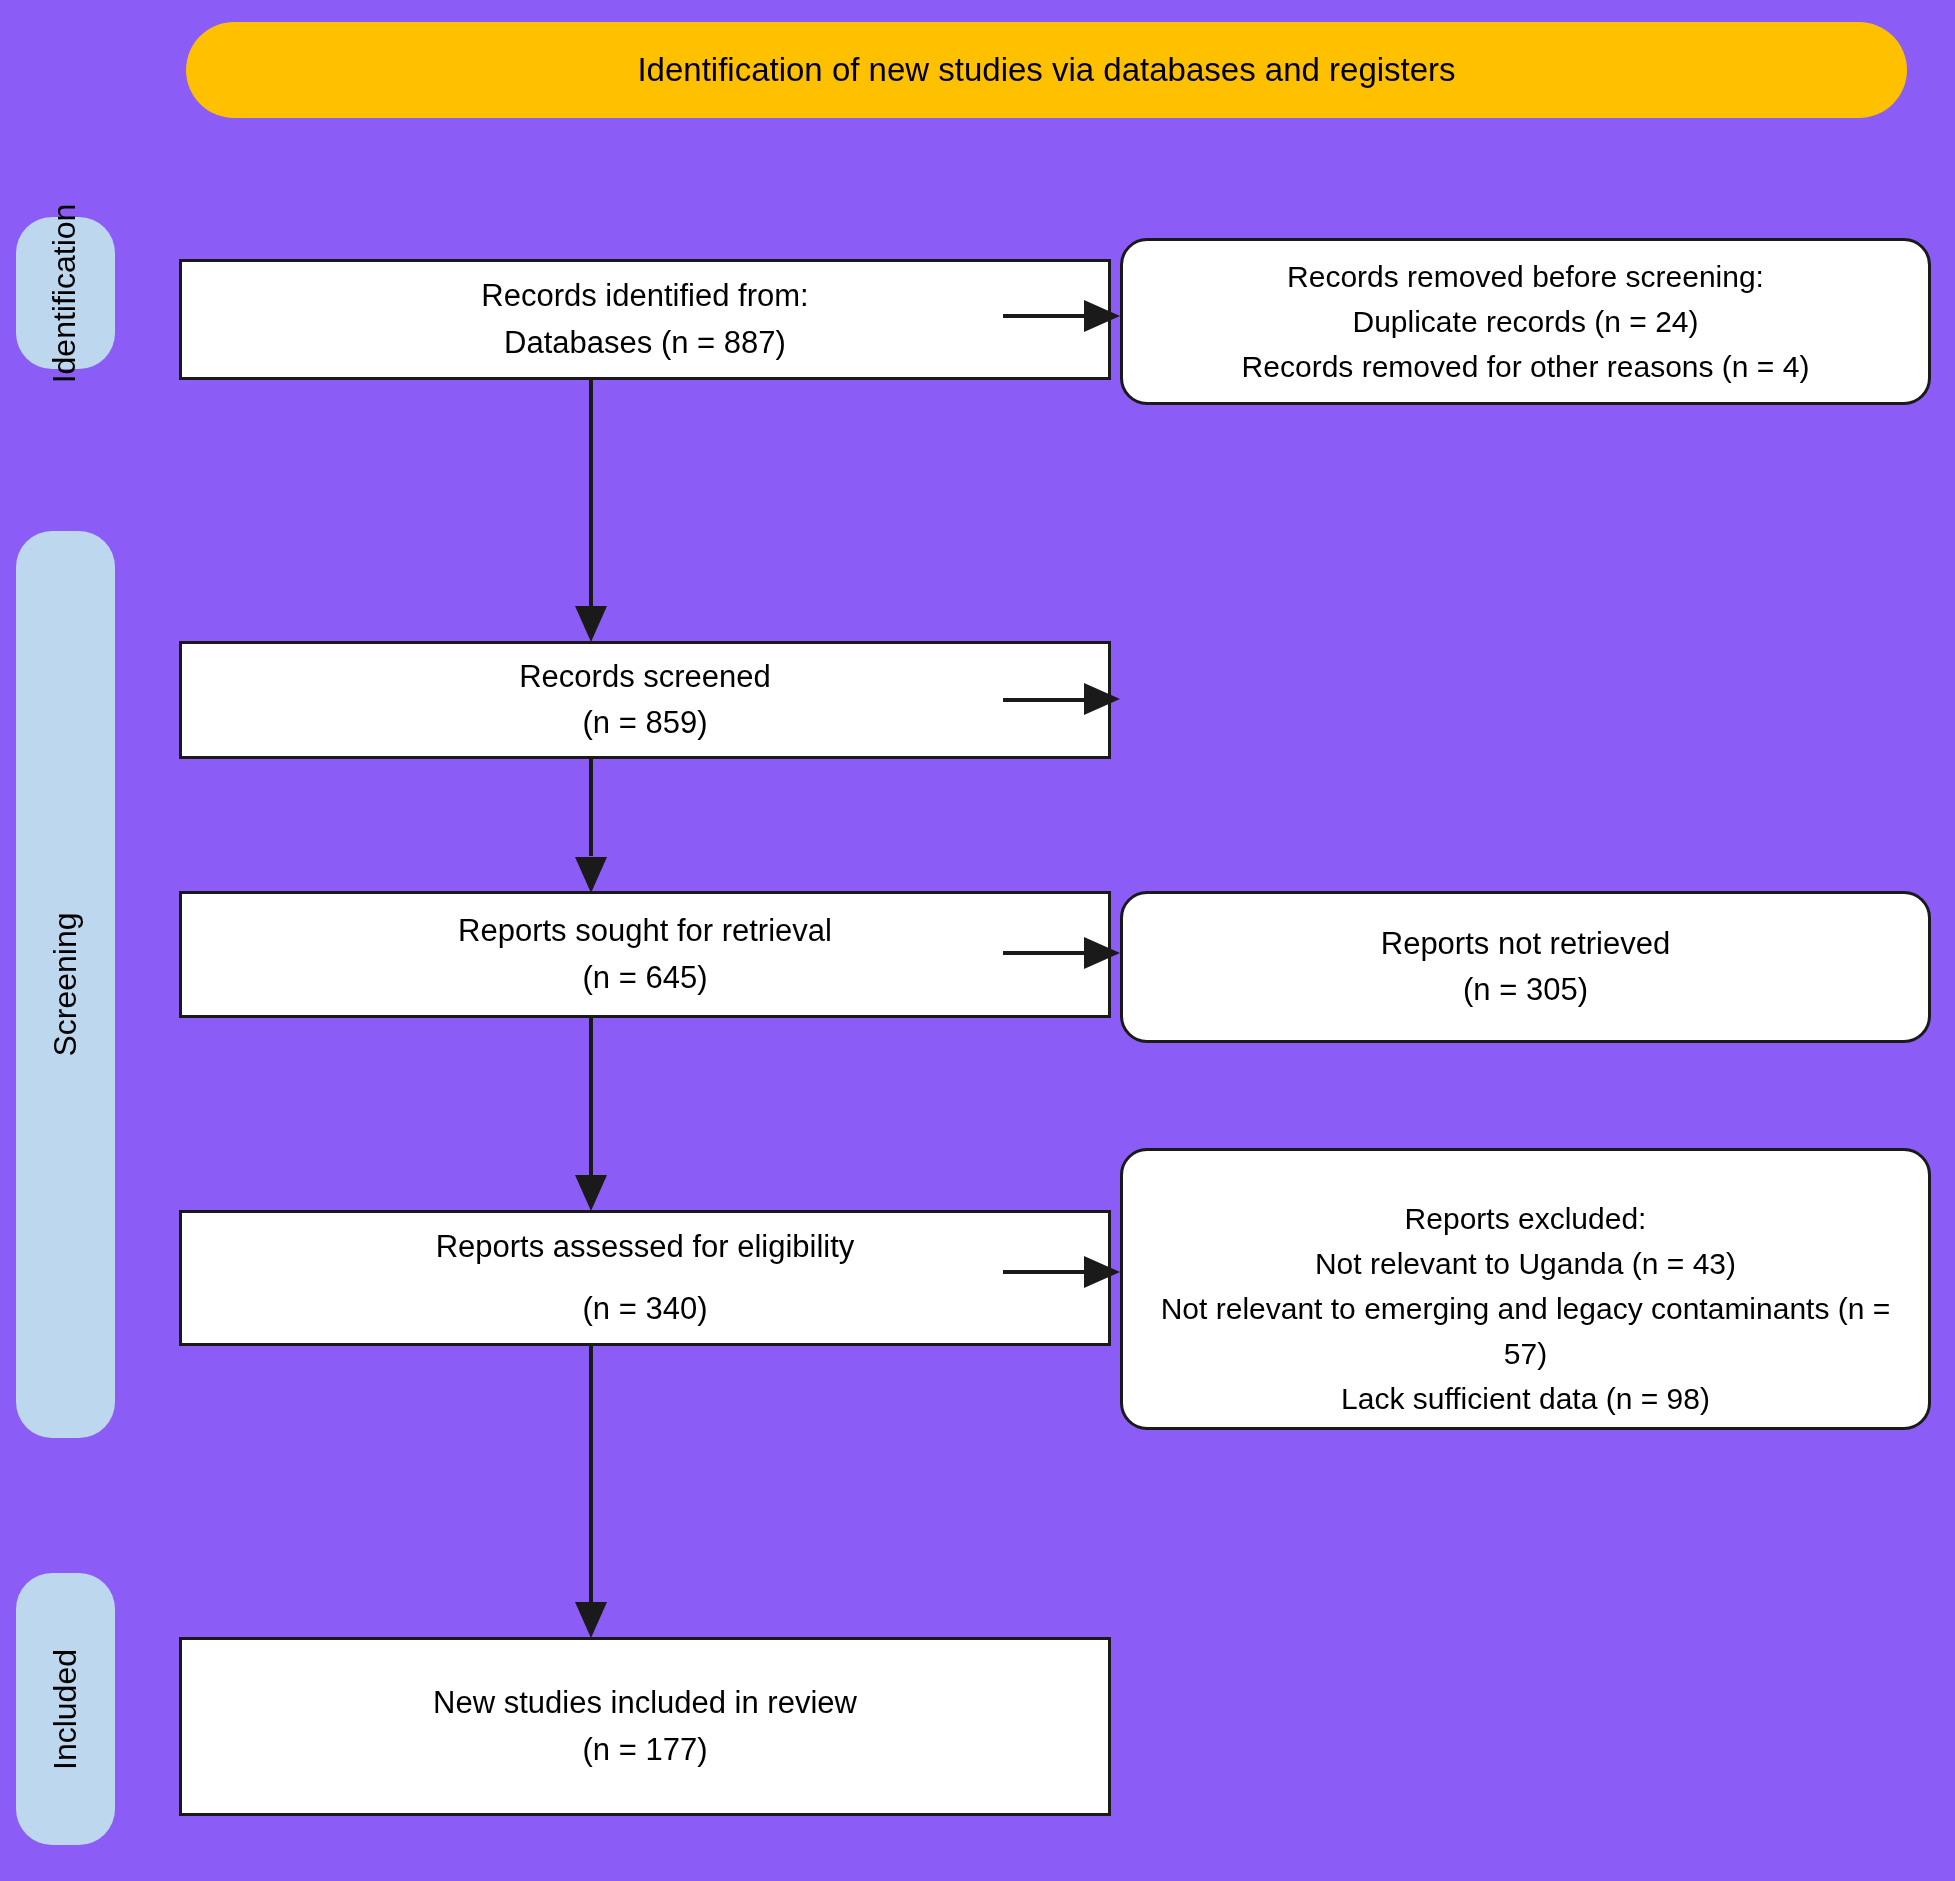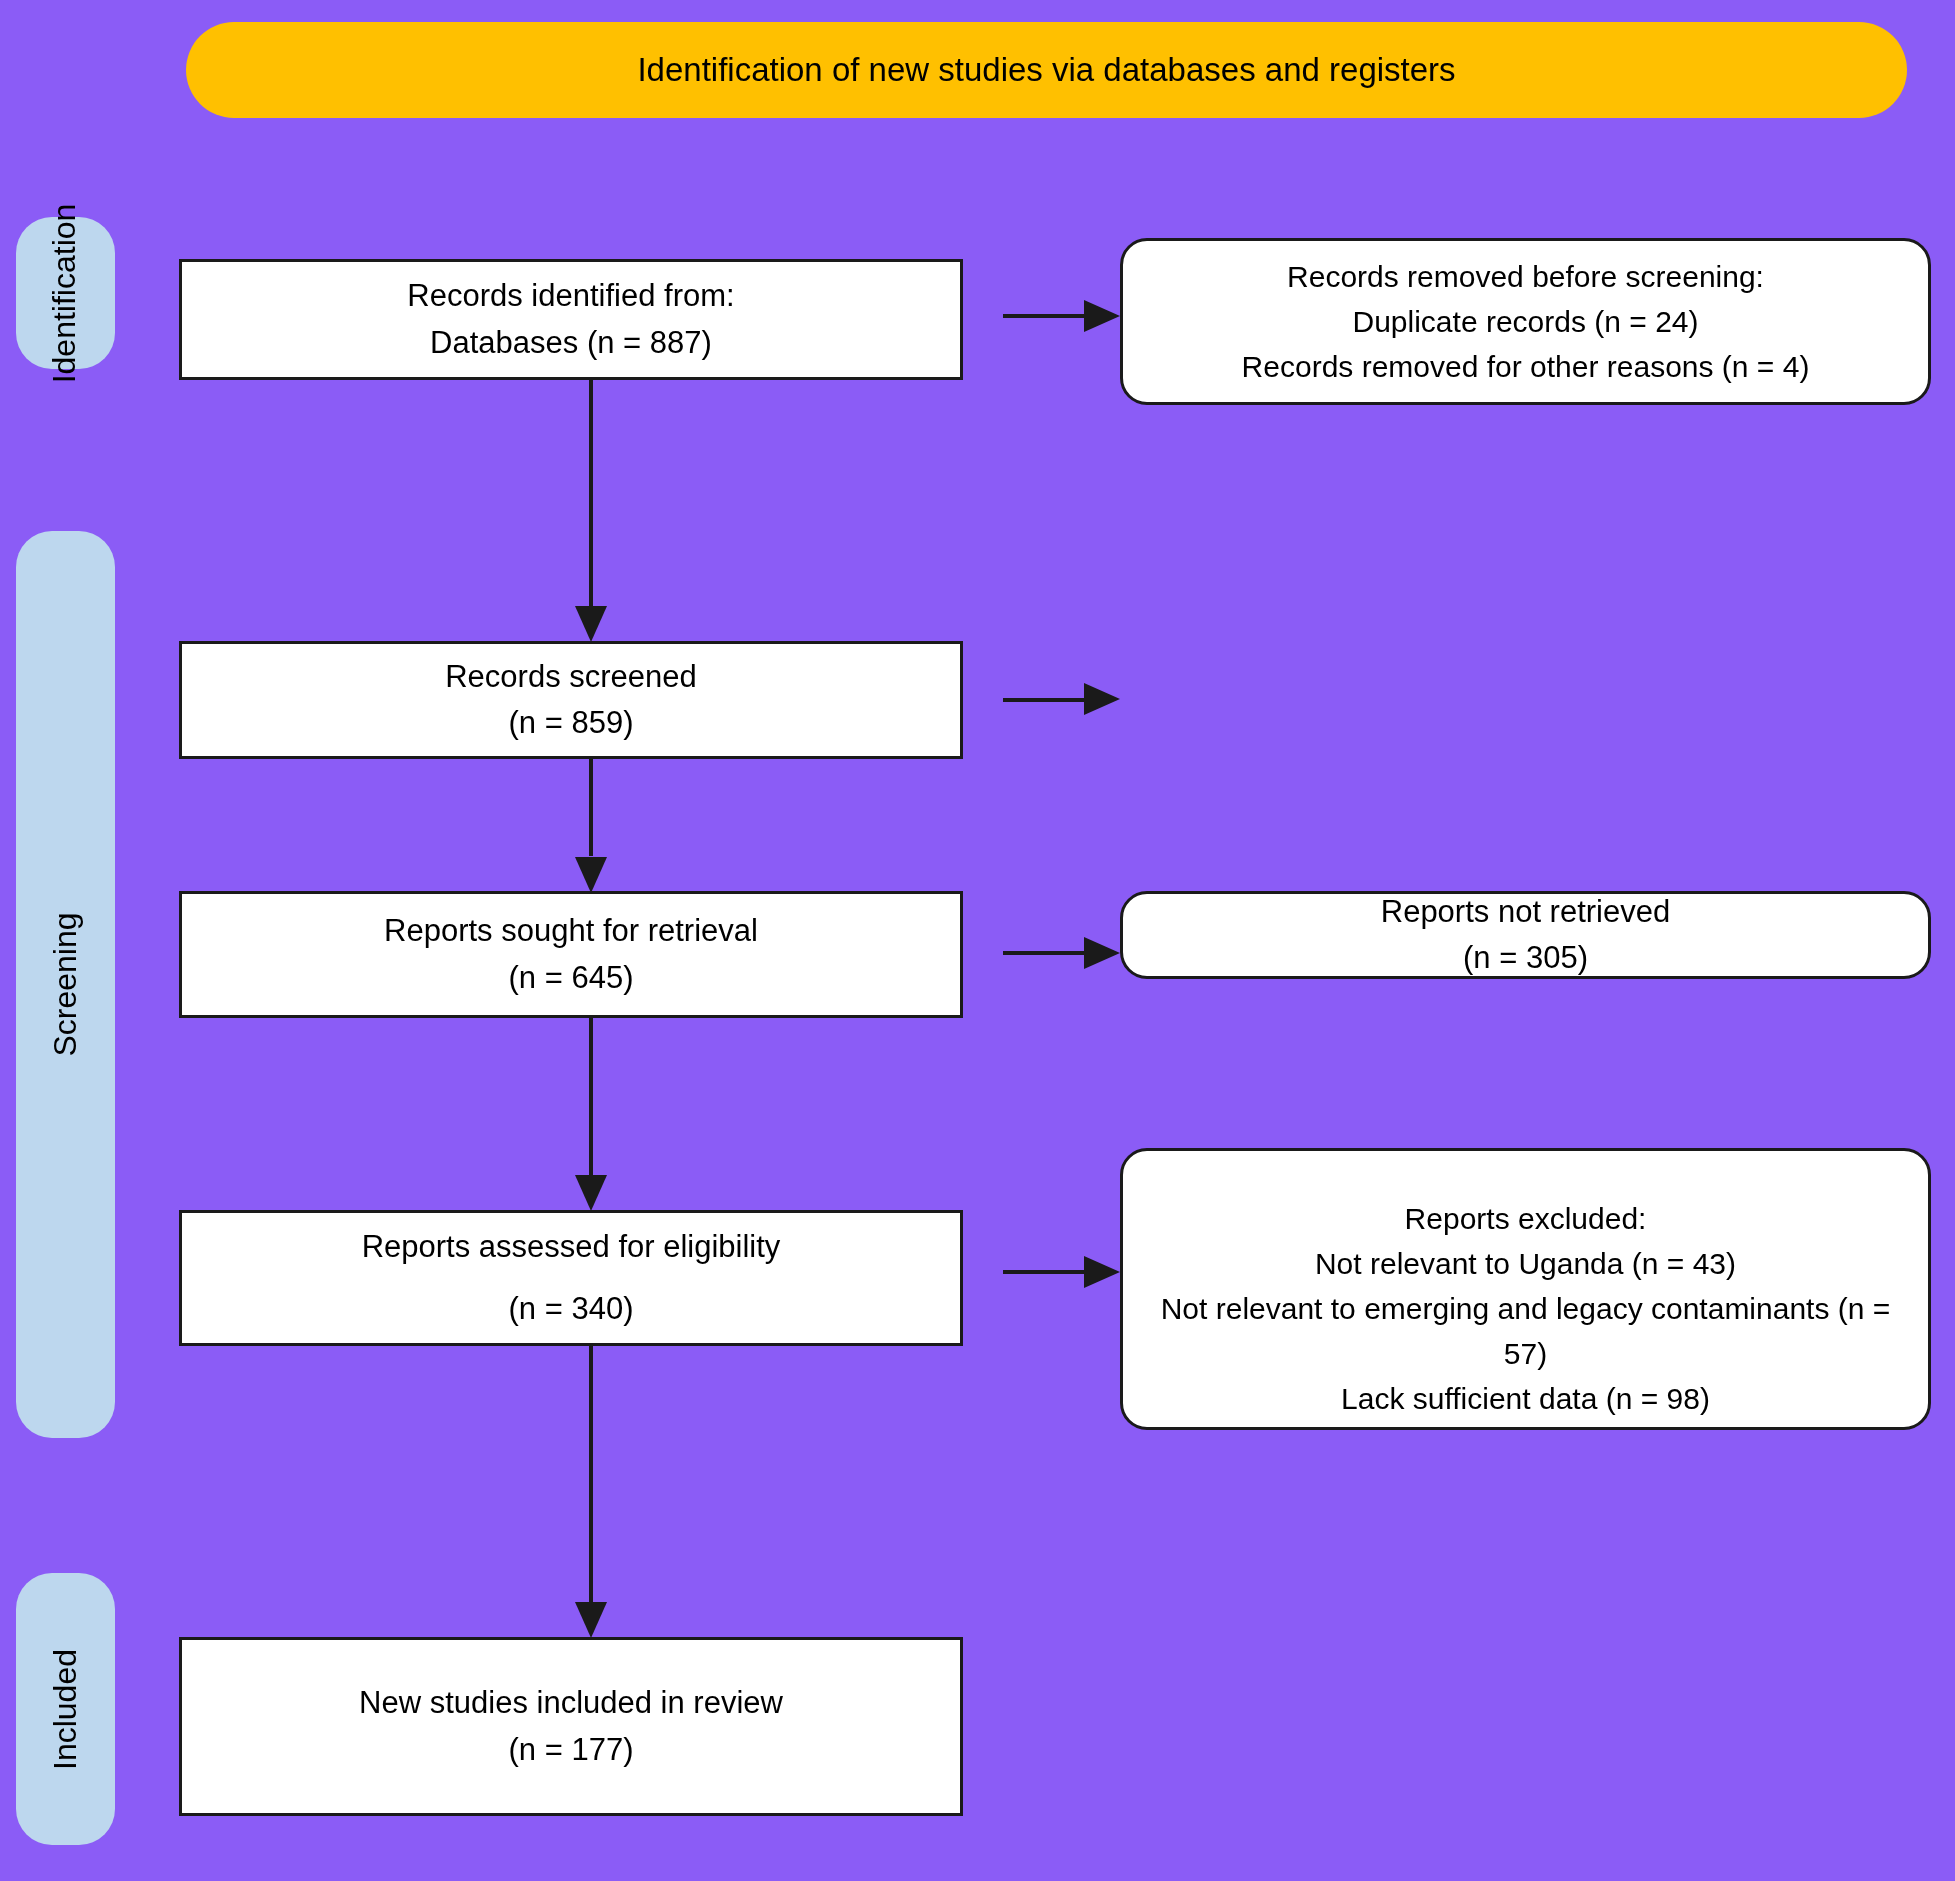--- a/index.html
+++ b/index.html
@@ -45,28 +45,28 @@
   .flow-box{
     position:absolute;
     background:#ffffff;
     border:3.7px solid var(--box-border);
     box-sizing:border-box;
     display:flex;flex-direction:column;align-items:center;justify-content:center;
     text-align:center;
     font-size:31px;line-height:1.5;
     padding:6.2px 18.6px;
   }
-  .col-left{left:179px;width:784px;text-align:center;}
+  .col-left{left:179px;width:932px;text-align:center;}
   .col-right{left:1120px;width:811px;border-radius:27px;}
   .box-identified{top:259px;height:121px;}
   .box-removed{top:238px;height:167px;font-size:30px;}
   .box-screened{top:641px;height:118px;}
   .box-excluded{top:641px;height:118px;}
   .box-sought{top:891px;height:127px;}
-  .box-not-retrieved{top:891px;height:88px;}
+  .box-not-retrieved{top:891px;height:152px;}
   .box-assessed{top:1210px;height:136px;gap:16px;}
   .box-reports-excluded{top:1148px;height:282px;font-size:30px;justify-content:flex-end;}
   .box-included-review{top:1637px;height:179px;}
   .vline{
     position:absolute;left:589px;width:3.7px;
     background:var(--arrow);
   }
   .hline{
     position:absolute;left:1003px;width:84px;height:3.7px;
     background:var(--arrow);

